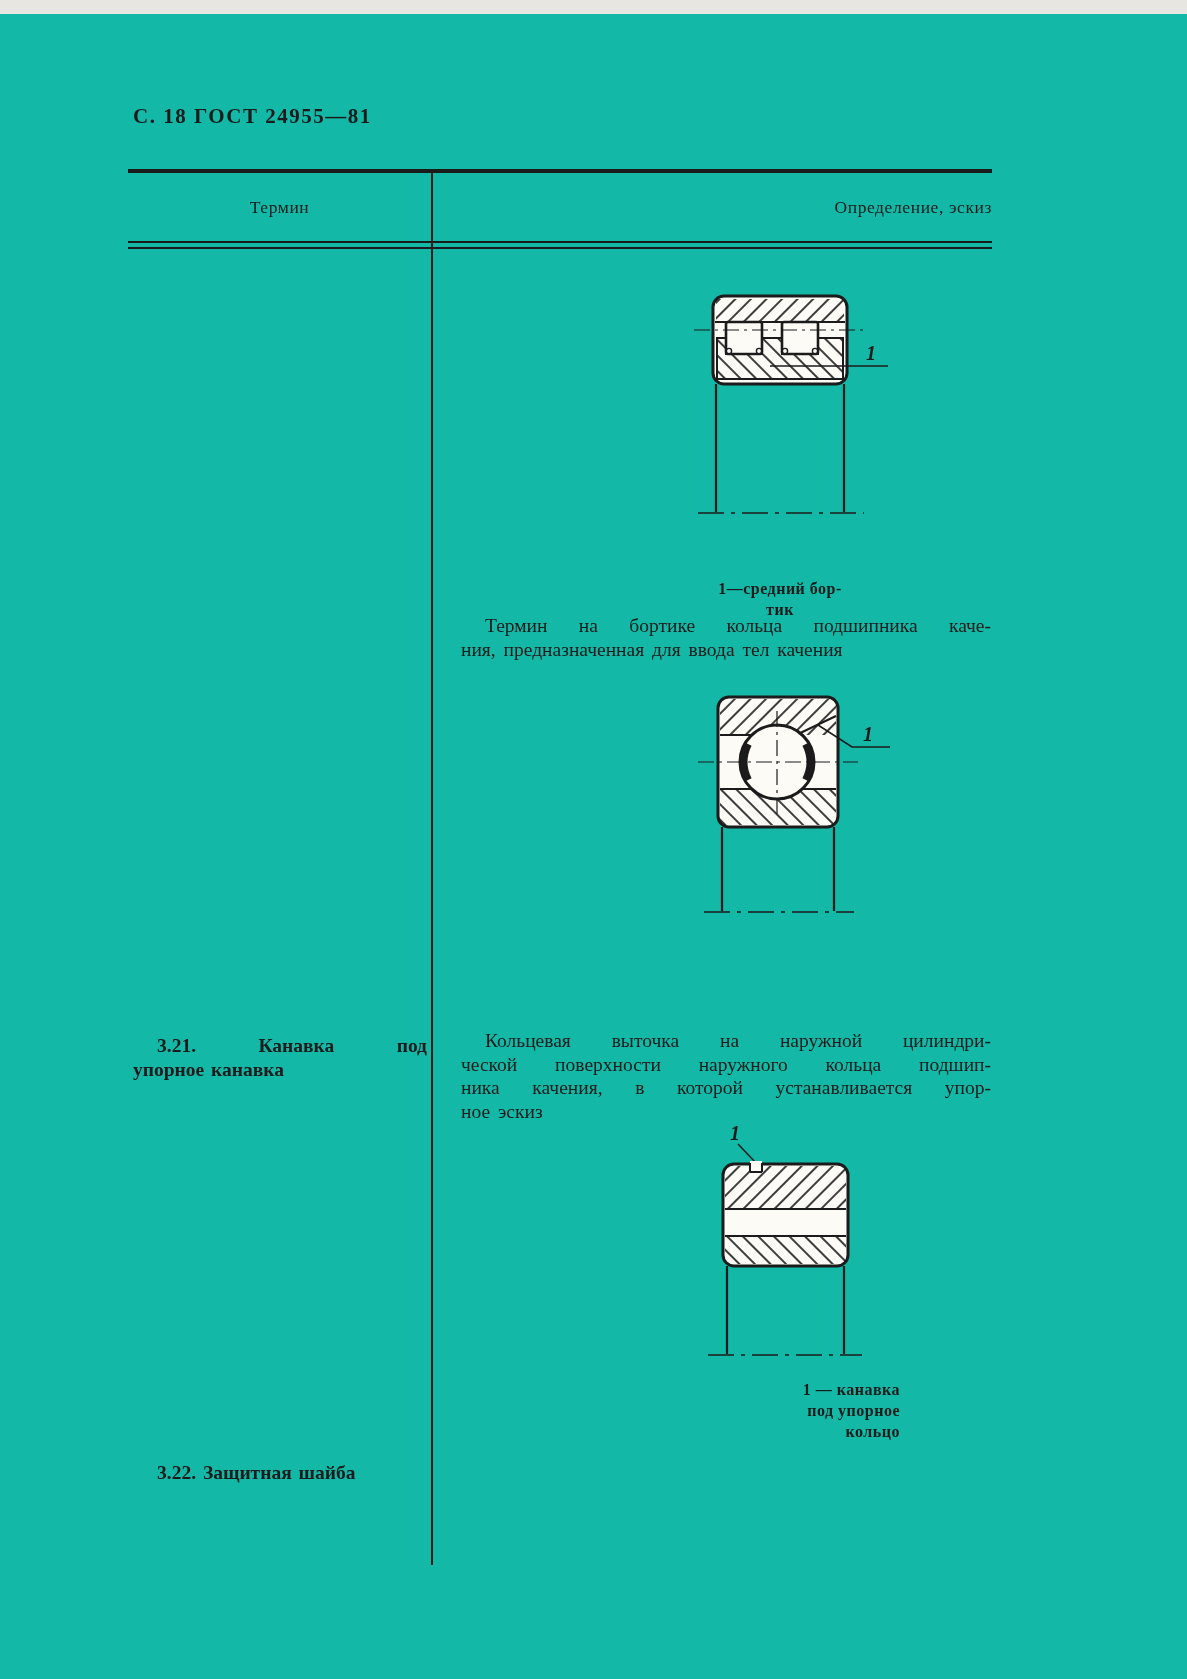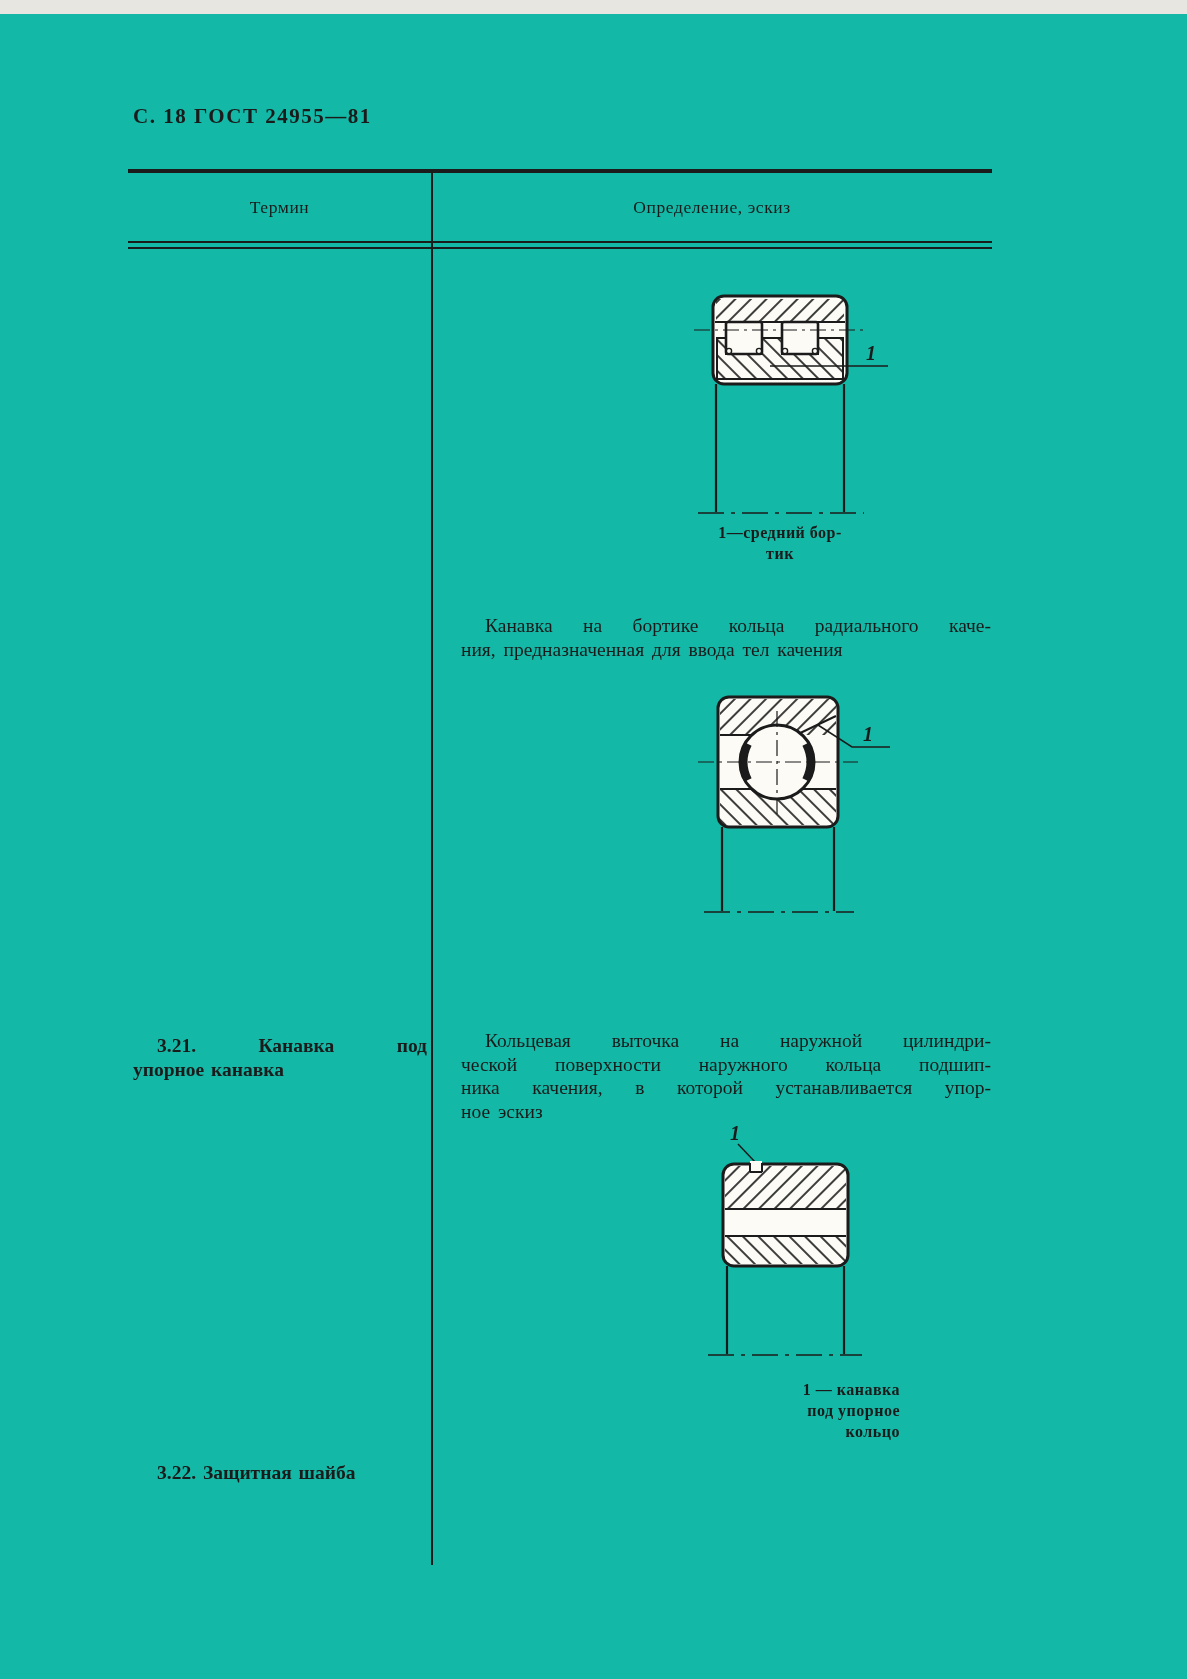--- a/index.html
+++ b/index.html
@@ -27,21 +27,21 @@
 </style>
 </head>
 <body>
 
 <div class="page">
 
   <div class="abs page-hdr" style="left:133px; top:90px;">С. 18 ГОСТ 24955—81</div>
 
   <div class="hline" style="left:128px; top:155px; width:864px; height:4px;"></div>
   <div class="abs colhead" style="left:128px; top:183px; width:303px;">Термин</div>
-  <div class="abs colhead" style="left:432px; top:183px; width:560px;">Определение, эскиз</div>
+  <div class="abs colhead" style="left:432px; top:183px; width:560px;text-align:right;">Определение, эскиз</div>
   <div class="hline" style="left:128px; top:227px; width:864px; height:2px;"></div>
   <div class="hline" style="left:128px; top:233px; width:864px; height:2px;"></div>
   <div class="vline" style="left:431px; top:155px; width:2px; height:1396px;"></div>
 
   <div class="abs" style="left:660px; top:260px;">
     <svg width="250" height="250" viewBox="0 0 250 250">
       <defs>
         <pattern id="h1a" patternUnits="userSpaceOnUse" width="11" height="11" patternTransform="rotate(45)">
           <line x1="5" y1="0" x2="5" y2="11" stroke="#1b1b1b" stroke-width="1.7"></line>
         </pattern>
@@ -60,27 +60,27 @@
       <circle cx="125" cy="77" r="2.6" fill="#fcfbf6" stroke="#1b1b1b" stroke-width="1.4"></circle>
       <circle cx="155" cy="77" r="2.6" fill="#fcfbf6" stroke="#1b1b1b" stroke-width="1.4"></circle>
       <line x1="34" y1="56" x2="208" y2="56" stroke="#1b1b1b" stroke-width="1.2" stroke-dasharray="16 5 3 5"></line>
       <line x1="110" y1="92" x2="228" y2="92" stroke="#1b1b1b" stroke-width="1.5"></line>
       <text class="callout" x="206" y="86">1</text>
       <line x1="56" y1="110" x2="56" y2="238" stroke="#1b1b1b" stroke-width="2.2"></line>
       <line x1="184" y1="110" x2="184" y2="238" stroke="#1b1b1b" stroke-width="2.2"></line>
       <line x1="38" y1="239" x2="204" y2="239" stroke="#1b1b1b" stroke-width="1.6" stroke-dasharray="26 7 4 7"></line>
     </svg>
   </div>
-  <div class="abs cap" style="left:660px; top:508px;text-align:center;">
+  <div class="abs cap" style="left:660px; top:564px;text-align:center;">
     <div>1—средний бор-</div>
     <div>тик</div>
   </div>
 
   <div class="abs def" style="left:461px; top:600px;">
-    <div class="jfull ind">Канавка на бортике кольца радиального каче-</div>
+    <div class="jfull ind">Термин на бортике кольца подшипника каче-</div>
     <div>ния, предназначенная для ввода тел качения</div>
   </div>
 
   <div class="abs" style="left:660px; top:675px;">
     <svg width="250" height="240" viewBox="0 0 250 240">
       <defs>
         <pattern id="h1b" patternUnits="userSpaceOnUse" width="11" height="11" patternTransform="rotate(45)">
           <line x1="5" y1="0" x2="5" y2="11" stroke="#1b1b1b" stroke-width="1.7"></line>
         </pattern>
         <pattern id="h2b" patternUnits="userSpaceOnUse" width="11" height="11" patternTransform="rotate(-45)">

